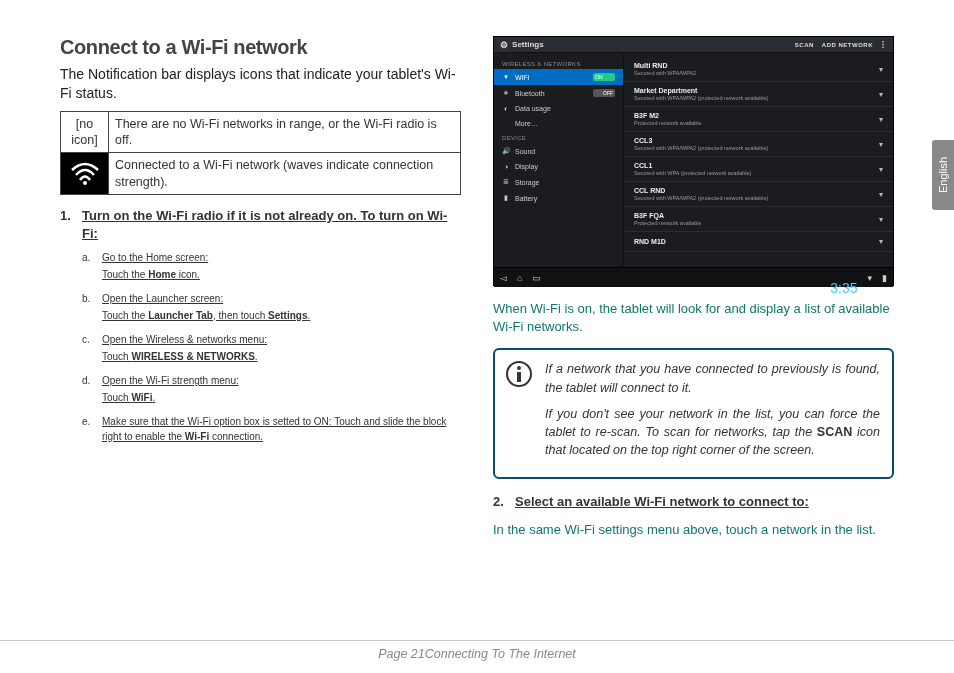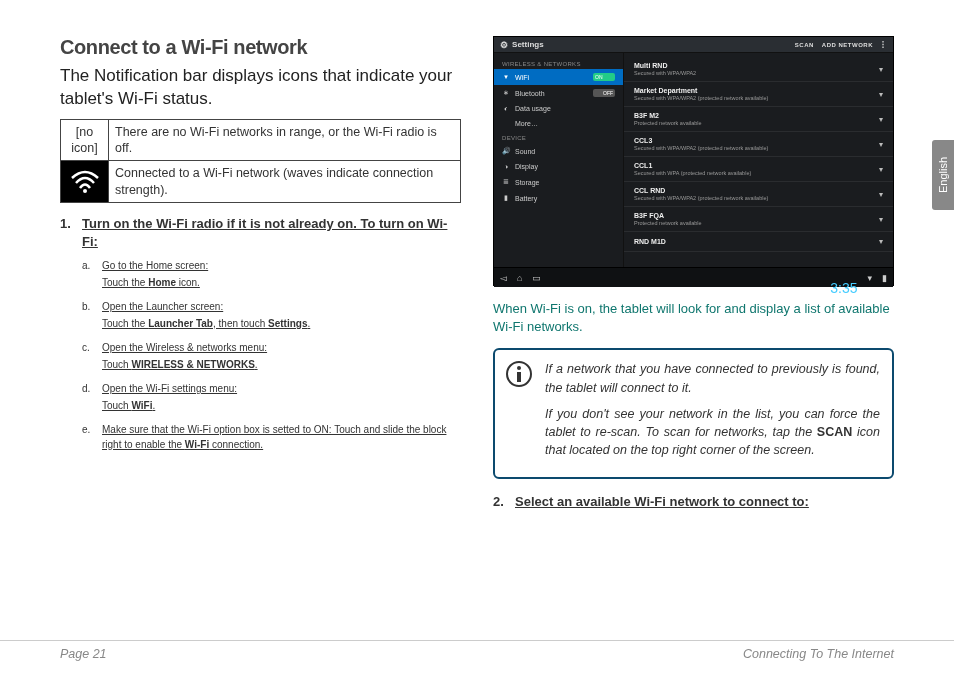--- a/index.html
+++ b/index.html
@@ -23,21 +23,21 @@
     min-width: 0;
   }
   h1 {
     font-weight: 600;
     font-size: 20px;
     color: #444;
     letter-spacing: -0.4px;
     margin-bottom: 6px;
   }
   .intro {
-    font-size: 17px;
+    font-size: 14px;
     line-height: 1.35;
     margin-bottom: 8px;
     color: #222;
   }
   table.status {
     border-collapse: collapse;
     width: 100%;
     margin-bottom: 12px;
   }
   table.status td {
@@ -182,21 +182,21 @@
   .note p { margin-bottom: 8px; text-align: justify;}
   .note .b { font-style: normal; }
 
   .footer {
     position: absolute;
     bottom: 12px;
     left: 0; right: 0;
     border-top: 1px solid #ccc;
     padding: 6px 60px 0;
     display: flex;
-    justify-content: space-between;
+    justify-content: center;
     font-style: italic;
     color: #888;
     font-size: 12.5px;
   }
 
   .lang-tab {
     position: absolute;
     right: 0;
     top: 140px;
     width: 22px;
@@ -249,21 +249,21 @@
           </li>
           <li>
             <span>Open the Launcher screen:</span>
             <div class="sub-body"><span>Touch the </span><span class="b">Launcher Tab</span><span>, then touch </span><span class="b">Settings</span><span>.</span></div>
           </li>
           <li>
             <span>Open the Wireless &amp; networks menu:</span>
             <div class="sub-body"><span>Touch </span><span class="b">WIRELESS &amp; NETWORKS</span><span>.</span></div>
           </li>
           <li>
-            <span>Open the Wi-Fi settings menu:</span>
+            <span>Open the Wi-Fi strength menu:</span>
             <div class="sub-body"><span>Touch </span><span class="b">WiFi</span><span>.</span></div>
           </li>
           <li>
             <span>Make sure that the Wi-Fi option box is setted to ON:  Touch and slide the block right to enable the </span><span class="b">Wi-Fi</span><span> connection.</span>
           </li>
         </ol>
       </li>
     </ol>
   </div>
 
@@ -401,20 +401,21 @@
       </span>
       <p>If a network that you have connected to previously is found, the tablet will connect to it.</p>
       <p><span>If you don't see your network in the list, you can force the tablet to re-scan. To scan for networks, tap the </span><span class="b">SCAN</span><span> icon that located on the top right corner of the screen.</span></p>
     </div>
 
     <ol class="steps" start="2" style="margin-top:14px; counter-reset: step 1;">
       <li>
         <span class="step-head">Select an available Wi-Fi network to connect to:</span>
       </li>
     </ol>
+    <p class="caption" style="margin-top:6px;">In the same Wi-Fi settings menu above, touch a network in the list.</p>
   </div>
 </div>
 
 <div class="footer">
   <span>Page 21</span>
   <span>Connecting To The Internet</span>
 </div>
 
 <div class="lang-tab">English</div>
 

